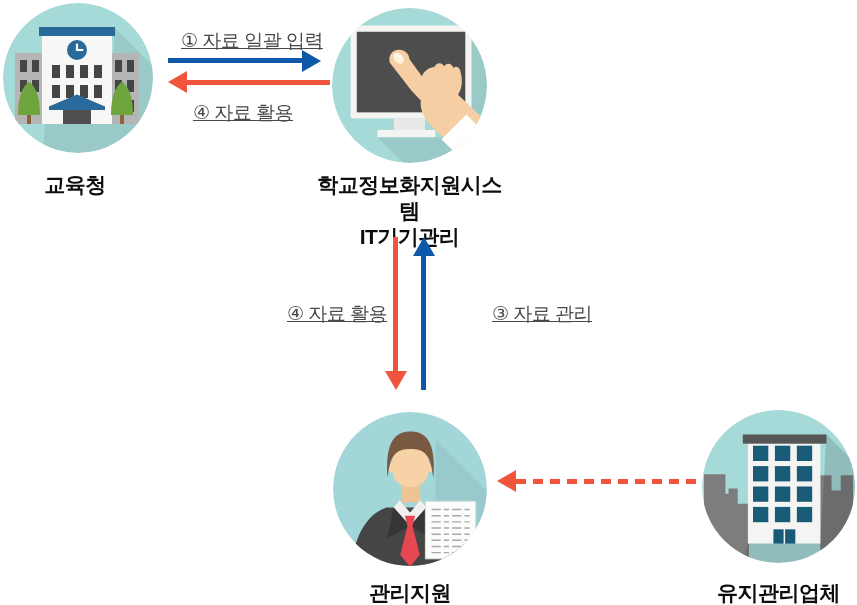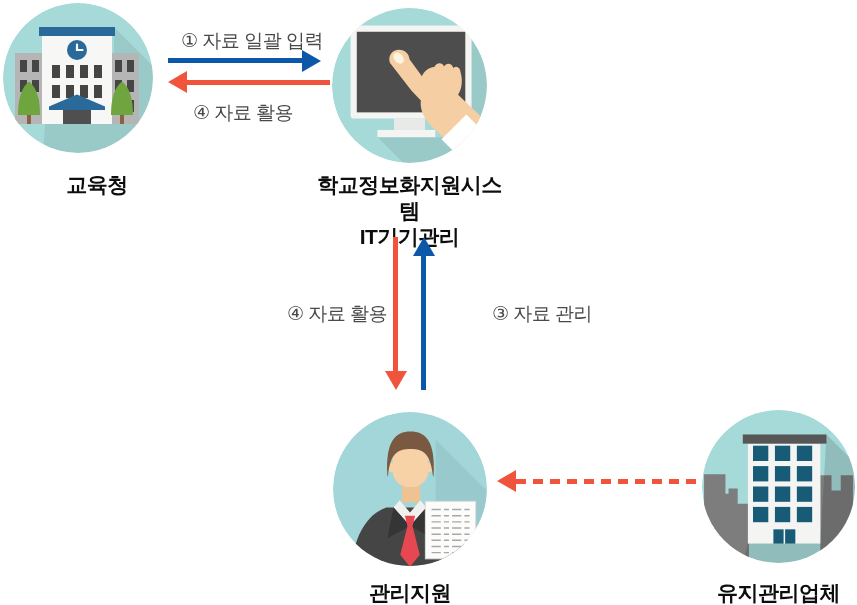--- a/index.html
+++ b/index.html
@@ -8,21 +8,21 @@
     font-family:"Liberation Sans","DejaVu Sans",sans-serif;
   }
   .node{position:absolute;}
   .node svg{display:block;width:100%;height:100%;}
   .node-label{
     position:absolute;text-align:center;font-size:21px;font-weight:bold;
     color:#0d0d0d;letter-spacing:-0.5px;line-height:26px;
   }
   .edge-label{
     position:absolute;font-size:19px;font-weight:500;color:#4a4a4a;
-    letter-spacing:-0.5px;text-align:center;white-space:nowrap;
+    letter-spacing:-0.5px;text-align:center;white-space:nowrap;text-decoration:underline;
   }
   .hline{position:absolute;height:5px;}
   .vline{position:absolute;width:5px;}
   .line-blue{background:#0d57a8;}
   .line-red{background:#f1543c;}
   .line-red-dashed{
     background:repeating-linear-gradient(90deg,#f1543c 0 10px,transparent 10px 17px);
   }
   .head{position:absolute;width:0;height:0;}
   .head-right{border-top:11px solid transparent;border-bottom:11px solid transparent;border-left:19px solid #0d57a8;}
@@ -77,21 +77,21 @@
         </g>
         <rect x="60" y="106" width="28" height="15" fill="#4f4f4f"></rect>
         <polygon points="46,107 46,103.5 74,91.5 102,103.5 102,107" fill="#2a6a9b"></polygon>
         <rect x="24" y="111" width="4" height="10" fill="#8a6242"></rect>
         <rect x="117" y="111" width="4" height="10" fill="#8a6242"></rect>
         <path d="M15 112 Q15 87 26 78.5 Q37 87 37 112 Z" fill="#6fa53f"></path>
         <path d="M108 112 Q108 87 119 78.5 Q130 87 130 112 Z" fill="#6fa53f"></path>
       </g>
     </svg>
   </div>
-  <div class="node-label" style="left:22px;top:172px;width:150px;text-align:center;">교육청</div>
+  <div class="node-label" style="left:0;top:172px;width:150px;text-align:center;">교육청</div>
 
   <div class="node" style="left:332px;top:8px;width:155px;height:155px;">
     <svg viewBox="0 0 150 150">
       <defs>
           <clipPath id="clip-sys">
             <circle cx="75" cy="75" r="75"></circle>
           </clipPath>
         </defs>
       <g clip-path="url(#clip-sys)">
         <circle cx="75" cy="75" r="75" fill="#a6dad8"></circle>

